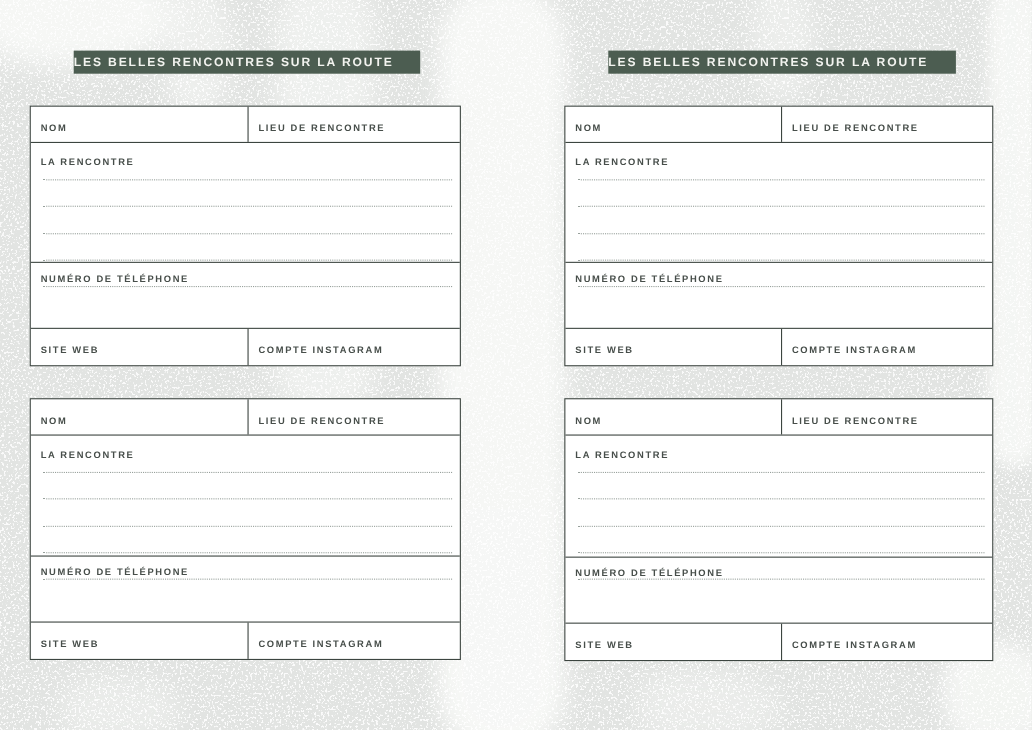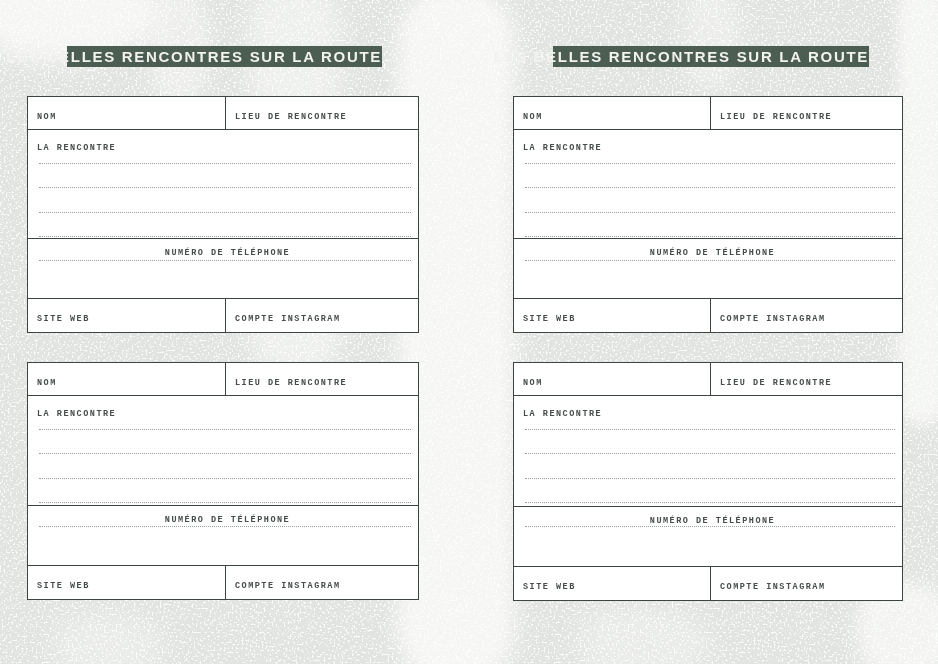--- a/index.html
+++ b/index.html
@@ -33,47 +33,47 @@
   .s9{left:580px;top:608px;width:130px;height:70px;opacity:.35;filter:blur(12px);}
   .noise{position:absolute;left:0;top:0;}
 
   
   .content{position:absolute;inset:0;z-index:1;}
 
   .banner{
     position:absolute;height:21px;
     background:var(--title-banner-background,#4c5d51);
     color:var(--title-banner-text,#f2f3ef);
-    font-size:15px;font-weight:700;letter-spacing:1.7px;
-    display:flex;align-items:center;justify-content:flex-end;
+    font-size:11px;font-weight:700;letter-spacing:1.7px;
+    display:flex;align-items:center;justify-content:flex-start;
     white-space:nowrap;
   }
   .bannerL{left:67px;top:46px;width:315px;}
   .bannerR{left:553px;top:46px;width:316px;}
 
   .card{
     position:absolute;
     background:var(--card-background,#ffffff);
     border:1.5px solid var(--card-border,#3c4540);
-    display:flex;flex-direction:column;font-family:Liberation Mono, monospace;
+    display:flex;flex-direction:column;
   }
   .cardA{left:27px;top:96px;width:392px;height:237px;}
   .cardB{left:27px;top:362px;width:392px;height:238px;}
   .cardC{left:513px;top:96px;width:390px;height:237px;}
   .cardD{left:513px;top:362px;width:390px;height:239px;}
 
   .lbl{
     display:inline-block;
     font-size:8.5px;font-weight:700;letter-spacing:1.5px;
     color:var(--label-text,#474e4a);
     white-space:nowrap;
   }
   .row{display:flex;flex-shrink:0;}
   .row.head{height:32px;}
-  .row.phone{height:32px;border-top:1px solid var(--card-border,#3c4540);padding:9px 0 0 9px;justify-content:center;}
+  .row.phone{height:32px;border-top:1px solid var(--card-border,#3c4540);padding:9px 0 0 9px;}
   .row.foot{height:34px;border-top:1px solid var(--card-border,#3c4540);margin-top:28px;}
   .cell{width:50.5%;padding:9px 0 0 9px;}
   .cell.c2{width:49.5%;border-left:1px solid var(--card-border,#3c4540);}
 
   .section{
     position:relative;flex:1;
     border-top:1px solid var(--card-border,#3c4540);
     padding:7px 0 0 9px;
   }
   .rline{

